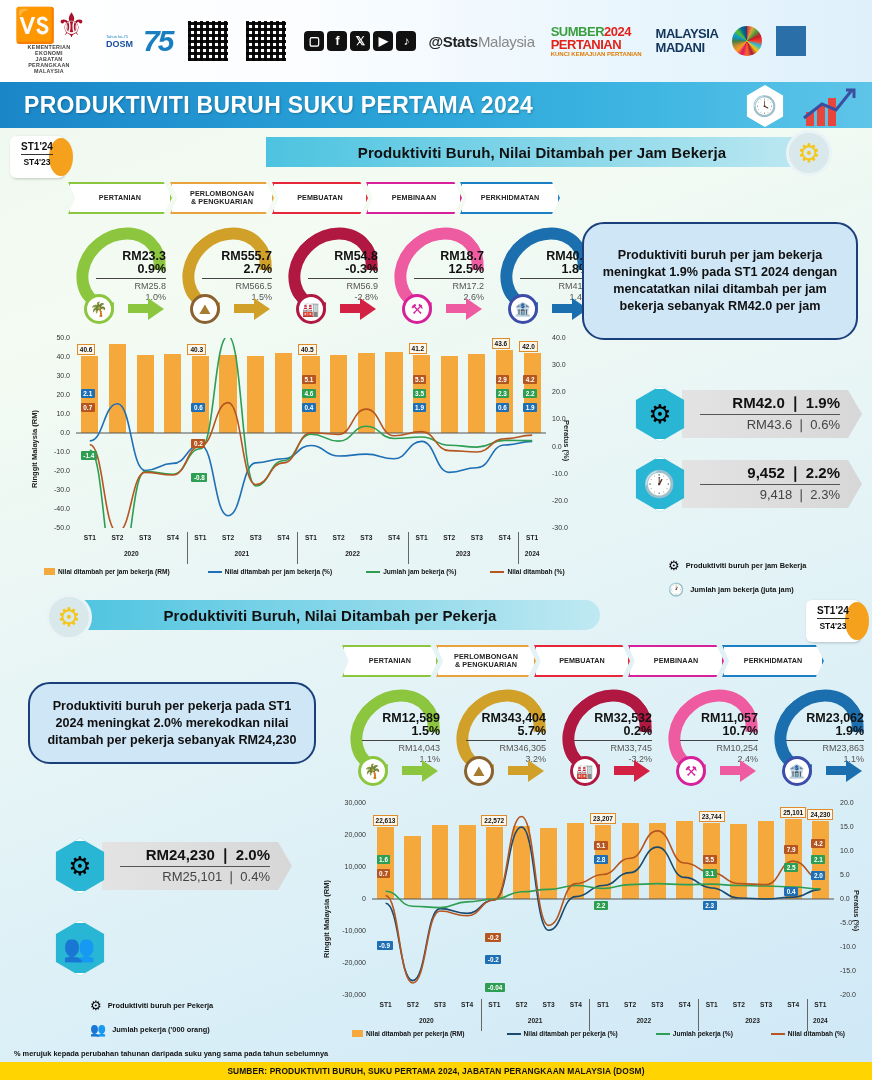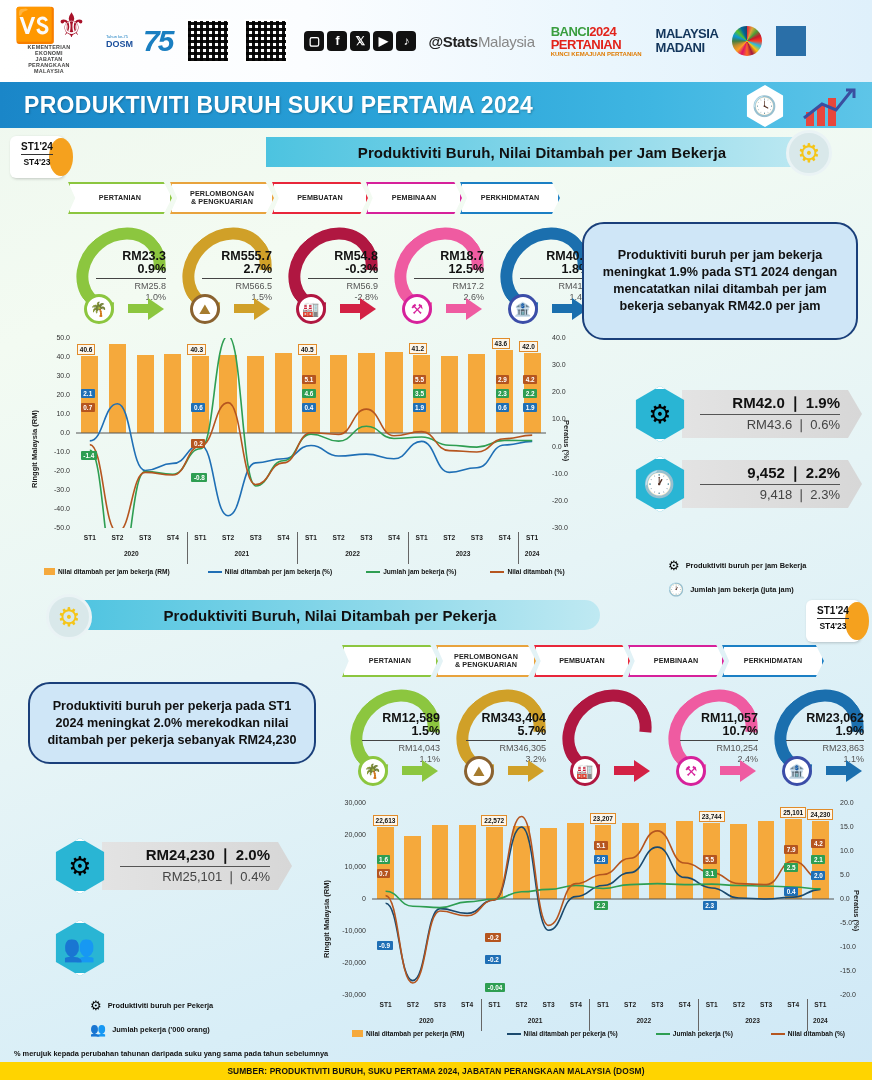--- a/index.html
+++ b/index.html
@@ -159,21 +159,21 @@
   <div class="qr"></div>
   <div class="social">
     <div class="sq">▢</div>
     <div class="sq">f</div>
     <div class="sq">𝕏</div>
     <div class="sq">▶</div>
     <div class="sq">♪</div>
   </div>
   <div class="handle"><b>@Stats</b><span>Malaysia</span></div>
   <div class="banci">
-    <div class="r1"><b>BANCI</b><span>2024</span></div>
+    <div class="r1"><b>SUMBER</b><span>2024</span></div>
     <div class="r1">PERTANIAN</div>
     <div class="r2">KUNCI KEMAJUAN PERTANIAN</div>
   </div>
   <div class="madani">
     <div>MALAYSIA</div>
     <div>MADANI</div>
   </div>
   <div class="sdg"></div>
   <div class="sdg" style="background:#2a6fa8;border-radius:0;"></div>
 </div>
@@ -487,20 +487,27 @@
       <hr>
       <div class="v2">RM346,305</div>
       <div class="p2">3.2%</div>
     </div>
     <div class="dico" style="border-color:#8a6230;color:#a67c2e;">⛰</div>
     <div class="dabar" style="background:#d0a028;"></div>
     <div class="darrow" style="border-left-color:#d0a028;"></div>
   </div>
   <div class="donut">
     <div class="ring" style="border-color:#b01741;"></div>
+    <div class="dtxt" style="left:14px;width:84px;">
+      <div class="v">RM32,532</div>
+      <div class="p">0.2%</div>
+      <hr>
+      <div class="v2">RM33,745</div>
+      <div class="p2">-3.2%</div>
+    </div>
     <div class="dico" style="border-color:#b01741;color:#b01741;">🏭</div>
     <div class="dabar" style="background:#d32144;"></div>
     <div class="darrow" style="border-left-color:#d32144;"></div>
   </div>
   <div class="donut">
     <div class="ring" style="border-color:#ef5ba1;"></div>
     <div class="dtxt" style="left:14px;width:84px;">
       <div class="v">RM11,057</div>
       <div class="p">10.7%</div>
       <hr>

